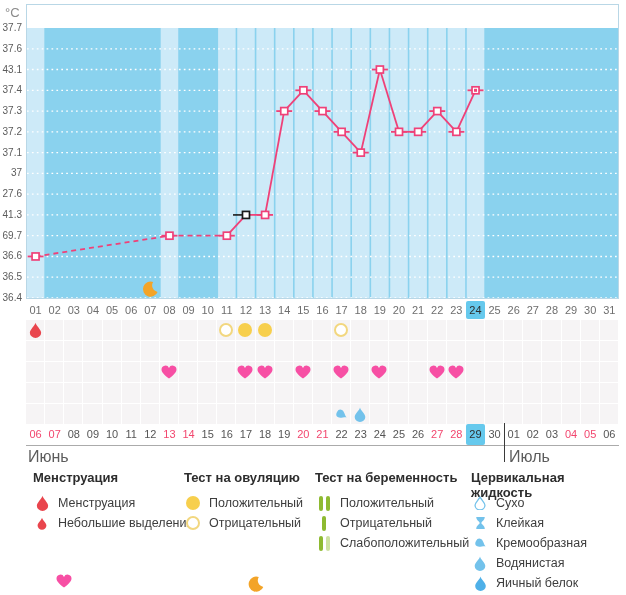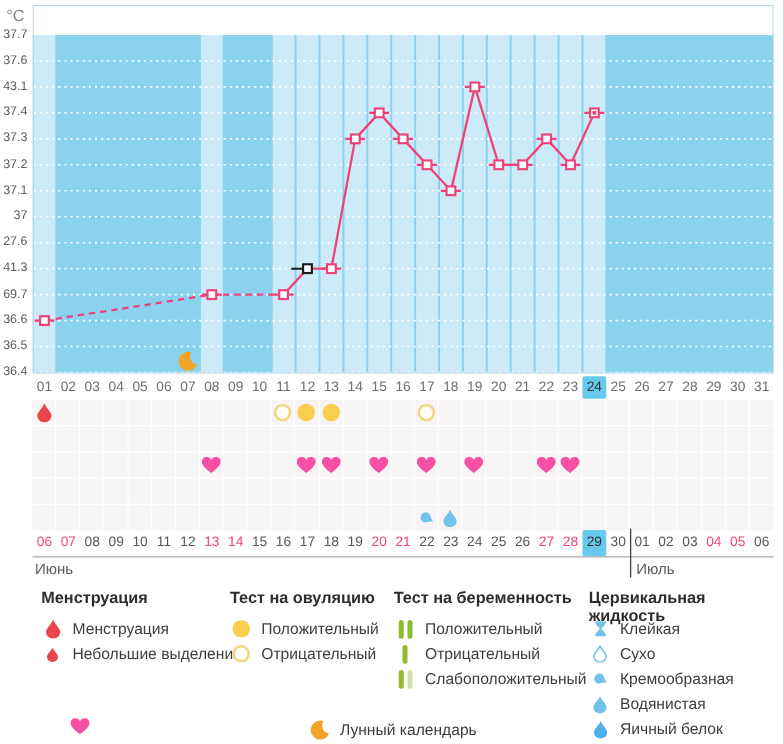--- a/index.html
+++ b/index.html
@@ -20,21 +20,21 @@
   .mrow{display:flex;height:21px;}
   .mcell{flex:1;display:flex;align-items:center;justify-content:center;background:#f6f4f5;
          border-right:1px solid #fff;border-bottom:1px solid #fff;box-sizing:border-box;}
   
   #date-row{position:absolute;left:26px;top:424px;width:593px;height:21px;display:flex;}
   .dtcell{flex:1;text-align:center;line-height:21px;font-size:11px;color:var(--weekday);border-radius:2px;}
   .dtcell.we{color:var(--weekend);}
   .dtcell.sel{background:var(--highlight);color:#2e2e2e;}
   #month-hr{position:absolute;left:26px;top:445px;width:593px;height:1px;background:#ababab;}
   #month-divider{position:absolute;left:504px;top:423px;width:1px;height:39px;background:#3a3a3a;}
-  .month-label{position:absolute;top:448px;font-size:12px;color:#5c5c5c;}
+  .month-label{position:absolute;top:448px;font-size:16px;color:#5c5c5c;}
   #month-june{left:28px;} #month-july{left:509px;}
   
   #legend{position:absolute;left:0;top:468px;width:504px;height:127px;}
   .lcol{position:absolute;top:2px;}
   .lcol0{left:33px;} .lcol1{left:184px;} .lcol2{left:315px;} .lcol3{left:471px;}
   .lhead{font-weight:bold;font-size:13px;color:#2d2d2d;height:19px;margin-bottom:4px;}
   .litem{height:20px;display:flex;align-items:center;gap:7px;font-size:12.5px;color:#3d3d3d;}
   .lic{width:18px;display:flex;justify-content:center;align-items:center;}
   .lextra{position:absolute;top:106px;height:20px;display:flex;align-items:center;gap:7px;
           font-size:12.5px;color:#3d3d3d;}
@@ -501,33 +501,33 @@
               <i style="background:#cee2a2"></i>
             </span>
           </span>
           <span class="llab">Слабоположительный</span>
         </div>
       </div>
       <div class="lcol lcol3">
         <div class="lhead">Цервикальная жидкость</div>
         <div class="litem">
           <span class="lic">
+            <svg width="12" height="14" viewBox="0 0 12 15">
+              <path d="M6 0.6 C5.6 3.2 0.7 7 0.7 10 A5.3 4.9 0 0 0 11.3 10 C11.3 7 6.4 3.2 6 0.6 Z" fill="#fff" stroke="#73c2eb" stroke-width="1.4"></path>
+            </svg>
+          </span>
+          <span class="llab">Сухо</span>
+        </div>
+        <div class="litem">
+          <span class="lic">
             <svg width="13" height="14" viewBox="0 0 13 14">
               <path d="M2.2 1 H10.8 C10.8 3.8 8.6 5.2 7.5 6.2 V7.8 C8.6 8.8 10.8 10.2 10.8 13 H2.2 C2.2 10.2 4.4 8.8 5.5 7.8 V6.2 C4.4 5.2 2.2 3.8 2.2 1 Z" fill="#73c2eb"></path>
             </svg>
           </span>
           <span class="llab">Клейкая</span>
-        </div>
-        <div class="litem">
-          <span class="lic">
-            <svg width="12" height="14" viewBox="0 0 12 15">
-              <path d="M6 0.6 C5.6 3.2 0.7 7 0.7 10 A5.3 4.9 0 0 0 11.3 10 C11.3 7 6.4 3.2 6 0.6 Z" fill="#fff" stroke="#73c2eb" stroke-width="1.4"></path>
-            </svg>
-          </span>
-          <span class="llab">Сухо</span>
         </div>
         <div class="litem">
           <span class="lic">
             <svg width="15" height="15" viewBox="0 0 15 15">
               <g transform="rotate(120 7.5 7.5)">
                 <path d="M7.5 1.5 C7.2 3.6 3.4 6.5 3.4 8.9 A4.1 3.8 0 0 0 11.6 8.9 C11.6 6.5 7.8 3.6 7.5 1.5 Z" fill="#73c2eb"></path>
               </g>
             </svg>
           </span>
           <span class="llab">Кремообразная</span>
@@ -556,16 +556,15 @@
           </svg>
         </span>
         <span class="llab">Половой акт</span>
       </div>
       <div class="lextra lextra2">
         <span class="lic">
           <svg width="16" height="16" viewBox="0 0 16 16">
             <path d="M10.8 0.9 A7.6 7.6 0 1 0 15.3 10.9 A6.6 6.6 0 0 1 10.8 0.9 Z" fill="#f3a428"></path>
           </svg>
         </span>
-        <span class="llab">Лунный календарь</span>
       </div>
     </div>
 </div>
 
 </body></html>

